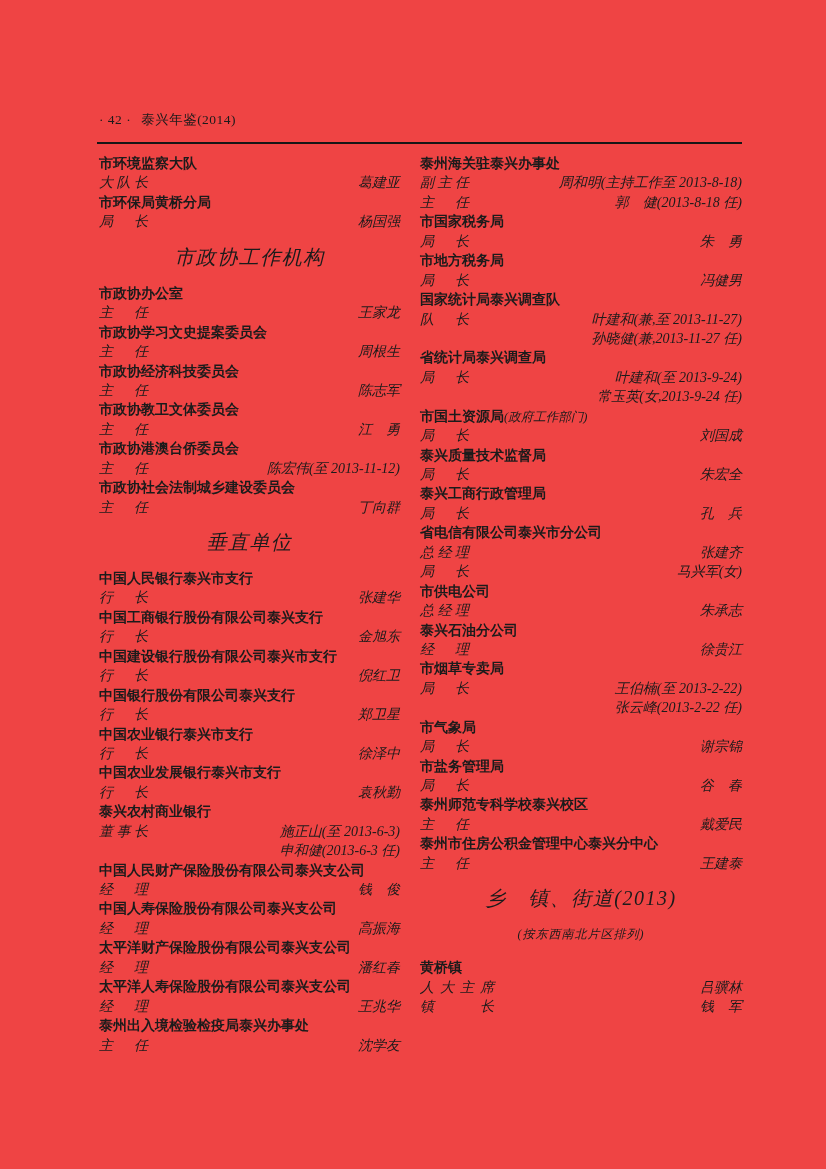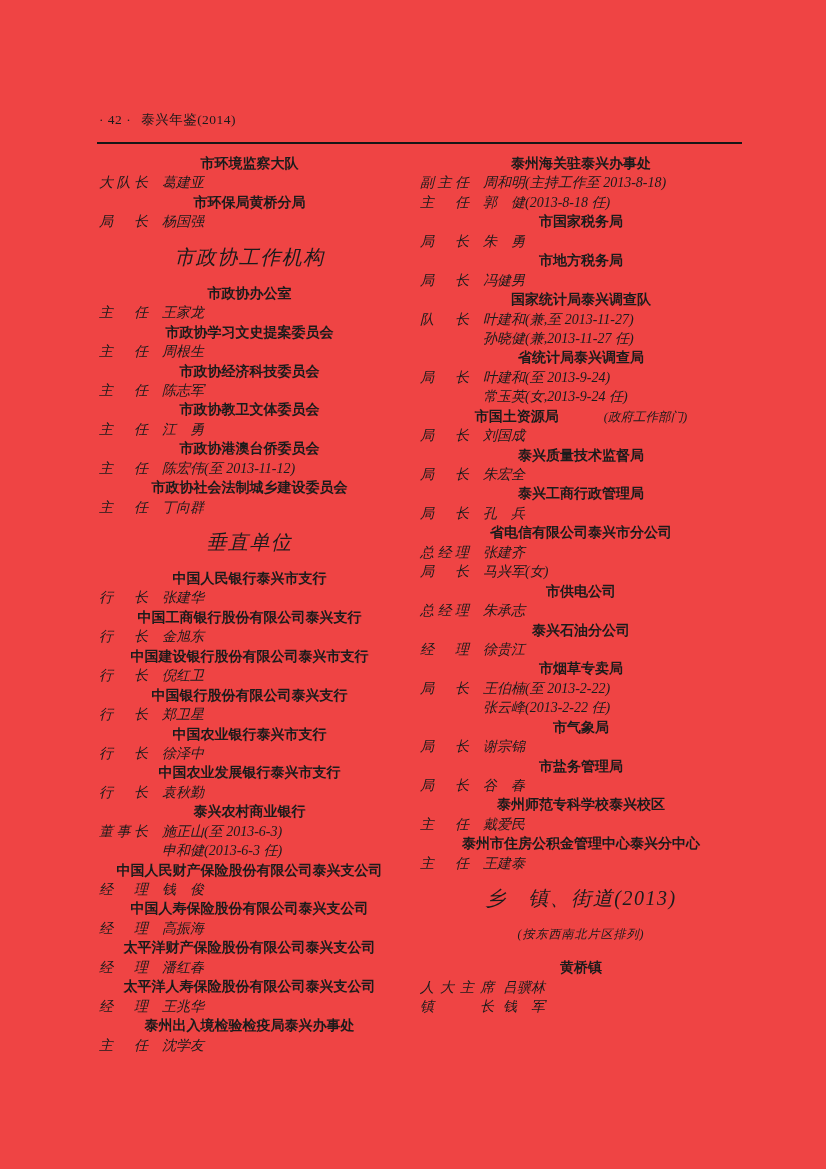--- a/index.html
+++ b/index.html
@@ -22,38 +22,38 @@
     width:645px;height:2.4px;background:#161616;
   }
   .content{
     position:absolute;left:99px;top:154px;
     display:flex;gap:20px;
   }
   .col{width:301px;flex:none;}
   .col.right{width:322px;}
   .h{
     font-family:"Liberation Sans","DejaVu Sans",sans-serif;
-    font-weight:bold;text-align:center;
+    font-weight:bold;
     font-size:14px;height:19.45px;line-height:19.45px;
     white-space:nowrap;
   }
   .h .sfx{
     font-family:"Liberation Serif","DejaVu Serif",serif;
-    font-weight:normal;font-style:italic;font-size:12.5px;margin-left:45px;
+    font-weight:normal;font-style:italic;font-size:12.5px;
   }
   .row{
     display:flex;height:19.45px;line-height:19.45px;
     font-size:14px;white-space:nowrap;font-style:italic;
   }
   .label{
     display:inline-block;flex:none;width:49px;margin-right:14px;
     text-align:justify;text-align-last:justify;
   }
   .row.wide .label{width:74px;margin-right:9px;}
-  .name{flex:1;}
+  .name{flex:1;text-align:right;}
   .sec{
     font-style:italic;font-weight:400;
     font-size:20px;letter-spacing:1.5px;
     text-align:center;height:28px;line-height:28px;
     margin:11px 0 13px 0;white-space:nowrap;
   }
   .note{
     font-style:italic;font-size:12px;letter-spacing:1px;
     text-align:center;height:18px;line-height:18px;
     margin-bottom:15px;white-space:nowrap;font-family:Liberation Serif, serif;

